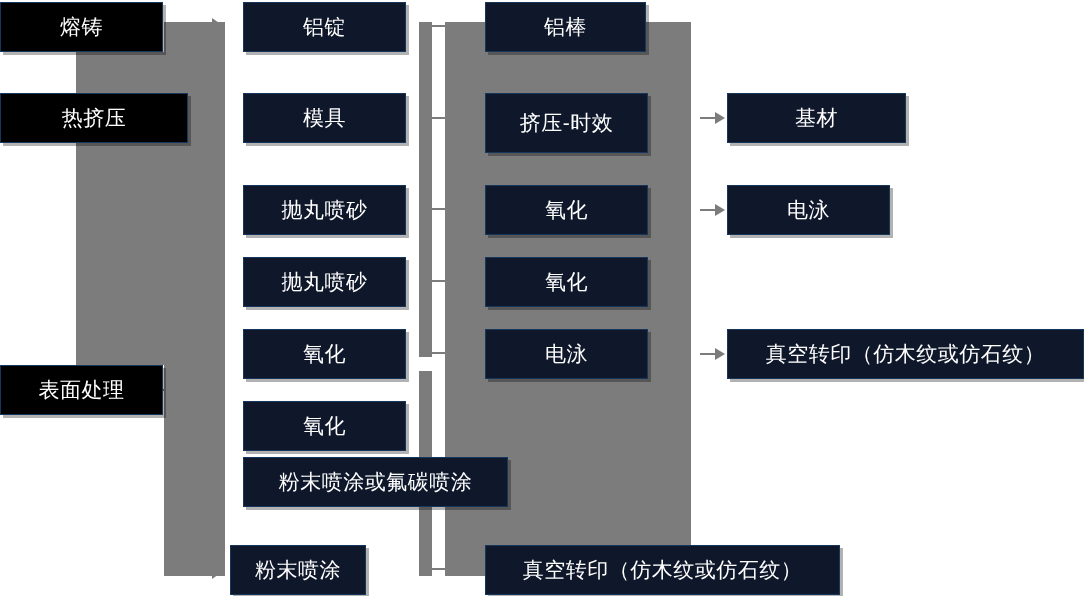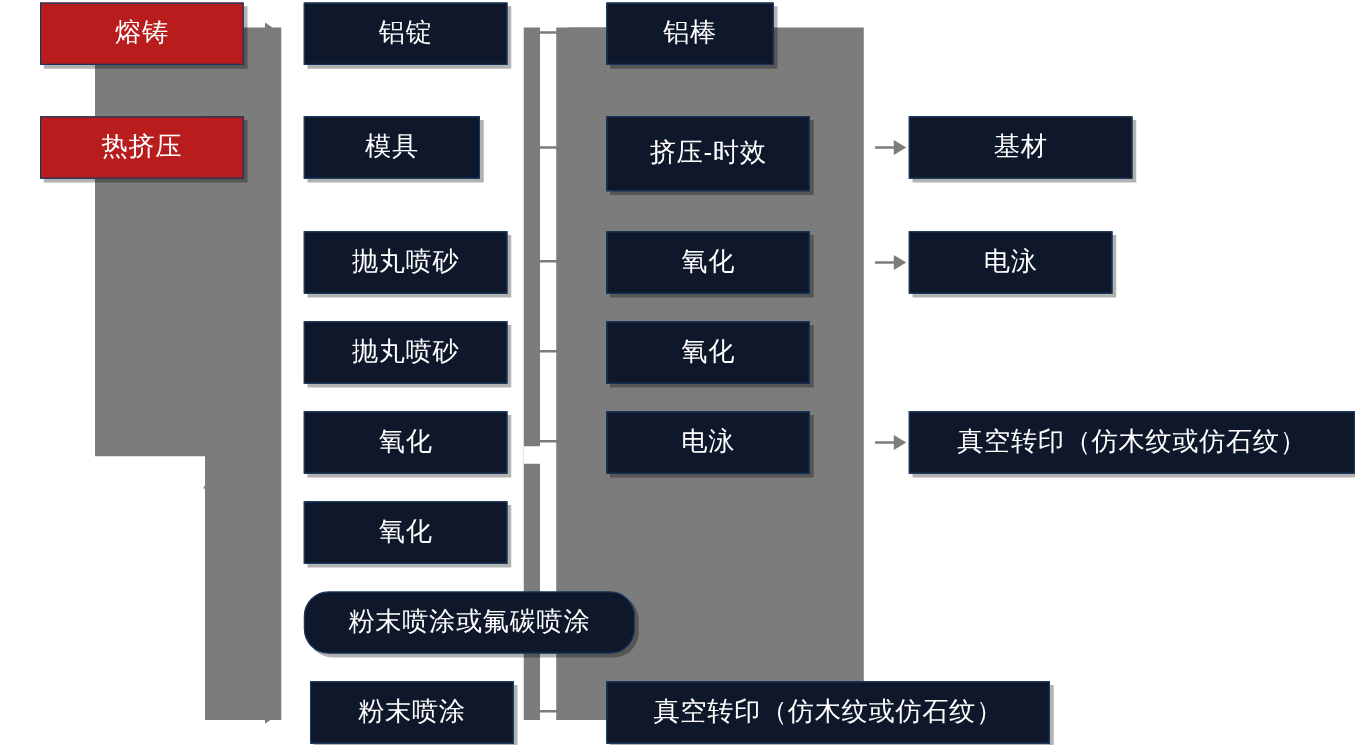--- a/index.html
+++ b/index.html
@@ -73,22 +73,21 @@
     display: flex;
     align-items: center;
     justify-content: center;
     font-size: 21px;
     line-height: 1.1;
     letter-spacing: 0.5px;
     white-space: nowrap;
     box-shadow: 3px 3px 0 rgba(0,0,0,0.30);
   }
   .box.dark {
-    background: #b91c1c;
-    margin-left: 32px;
+    background: #000000;
   }
   .box .lbl {
     pointer-events: none;
   }
 </style>
 </head>
 <body>
 
 <div id="canvas">
 
@@ -124,50 +123,53 @@
   <div class="gray" style="left:455px; top:22px; width:236px; height:554px;"></div>
 
   <div class="mini-arrow" style="left:700px; top:117px; width:16px;"></div>
   <div class="mini-arrow" style="left:700px; top:209px; width:16px;"></div>
   <div class="mini-arrow" style="left:700px; top:353px; width:16px;"></div>
   <div class="mini-arrow" style="left:655px; top:353px; width:16px;"></div>
 
   <div class="box dark" style="left:0px; top:2px; width:163px; height:50px;">
     <span class="lbl">熔铸</span>
   </div>
-  <div class="box dark" style="left:0px; top:93px; width:163px; height:50px;">
+  <div class="box dark" style="left:0px; top:93px; width:188px; height:50px;">
     <span class="lbl">热挤压</span>
+  </div>
+  <div class="box dark" style="left:0px; top:365px; width:163px; height:50px;">
+    <span class="lbl">表面处理</span>
   </div>
 
   <div class="box" style="left:243px; top:2px; width:163px; height:50px;">
     <span class="lbl">铝锭</span>
   </div>
-  <div class="box" style="left:243px; top:93px; width:141px; height:50px;">
+  <div class="box" style="left:243px; top:93px; width:163px; height:50px;">
     <span class="lbl">模具</span>
   </div>
   <div class="box" style="left:243px; top:185px; width:163px; height:50px;">
     <span class="lbl">抛丸喷砂</span>
   </div>
   <div class="box" style="left:243px; top:257px; width:163px; height:50px;">
     <span class="lbl">抛丸喷砂</span>
   </div>
   <div class="box" style="left:243px; top:329px; width:163px; height:50px;">
     <span class="lbl">氧化</span>
   </div>
   <div class="box" style="left:243px; top:401px; width:163px; height:50px;">
     <span class="lbl">氧化</span>
   </div>
-  <div class="box" style="left:243px; top:473px; width:265px; height:50px;border-radius:20px;">
+  <div class="box" style="left:243px; top:457px; width:265px; height:50px;">
     <span class="lbl">粉末喷涂或氟碳喷涂</span>
   </div>
-  <div class="box" style="left:248px; top:545px; width:163px; height:50px;justify-content:center;">
+  <div class="box" style="left:230px; top:545px; width:136px; height:50px;justify-content:center;">
     <span class="lbl">粉末喷涂</span>
   </div>
 
-  <div class="box" style="left:485px; top:2px; width:134px; height:50px;">
+  <div class="box" style="left:485px; top:2px; width:161px; height:50px;">
     <span class="lbl">铝棒</span>
   </div>
   <div class="box" style="left:485px; top:93px; width:163px; height:60px;">
     <span class="lbl">挤压-时效</span>
   </div>
   <div class="box" style="left:485px; top:185px; width:163px; height:50px;">
     <span class="lbl">氧化</span>
   </div>
   <div class="box" style="left:485px; top:257px; width:163px; height:50px;">
     <span class="lbl">氧化</span>

